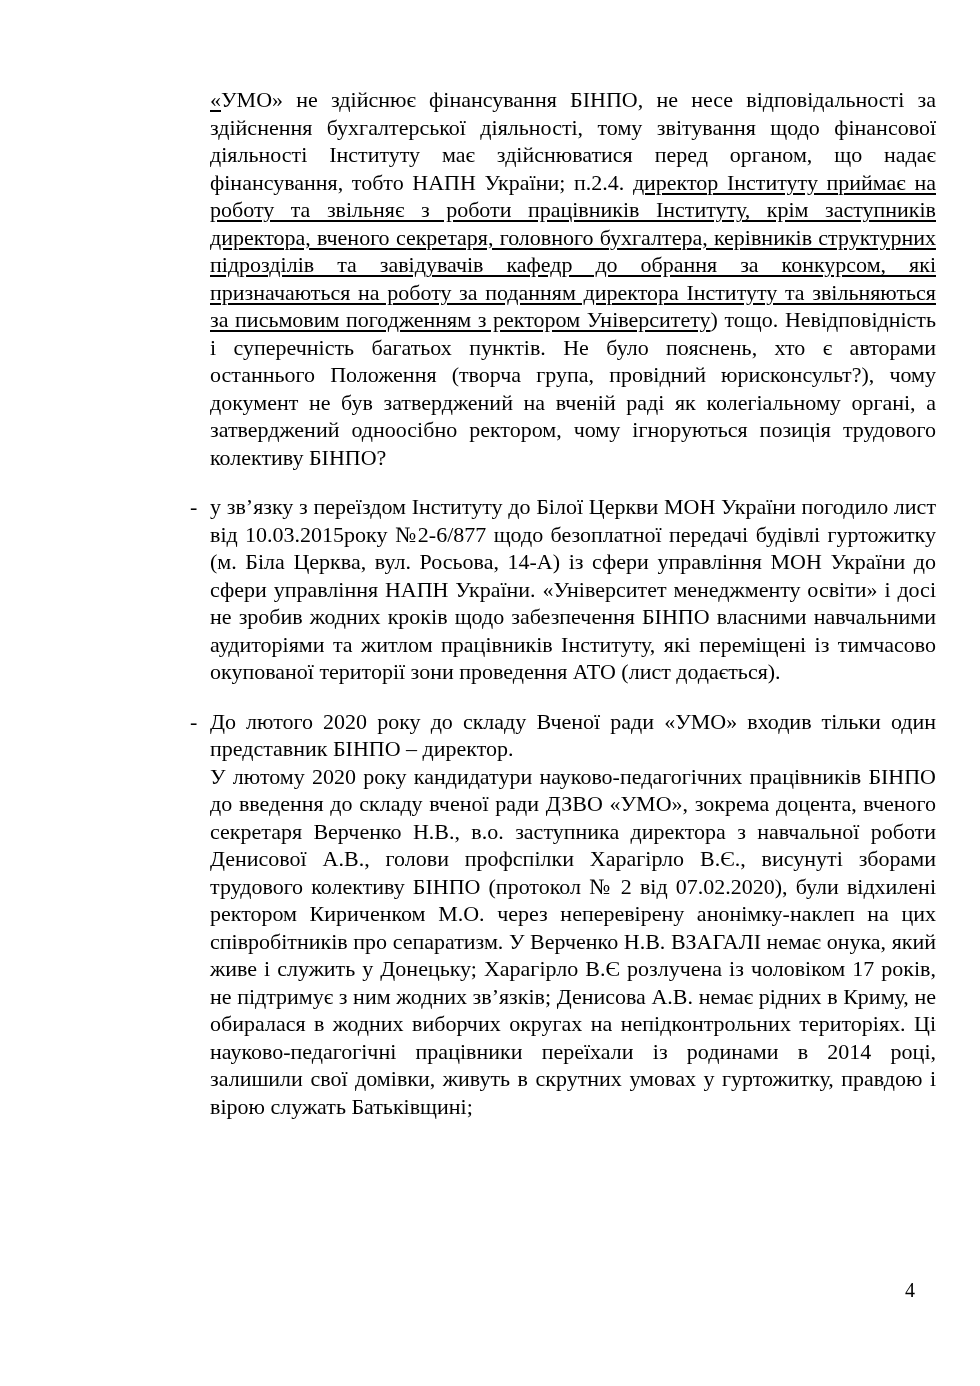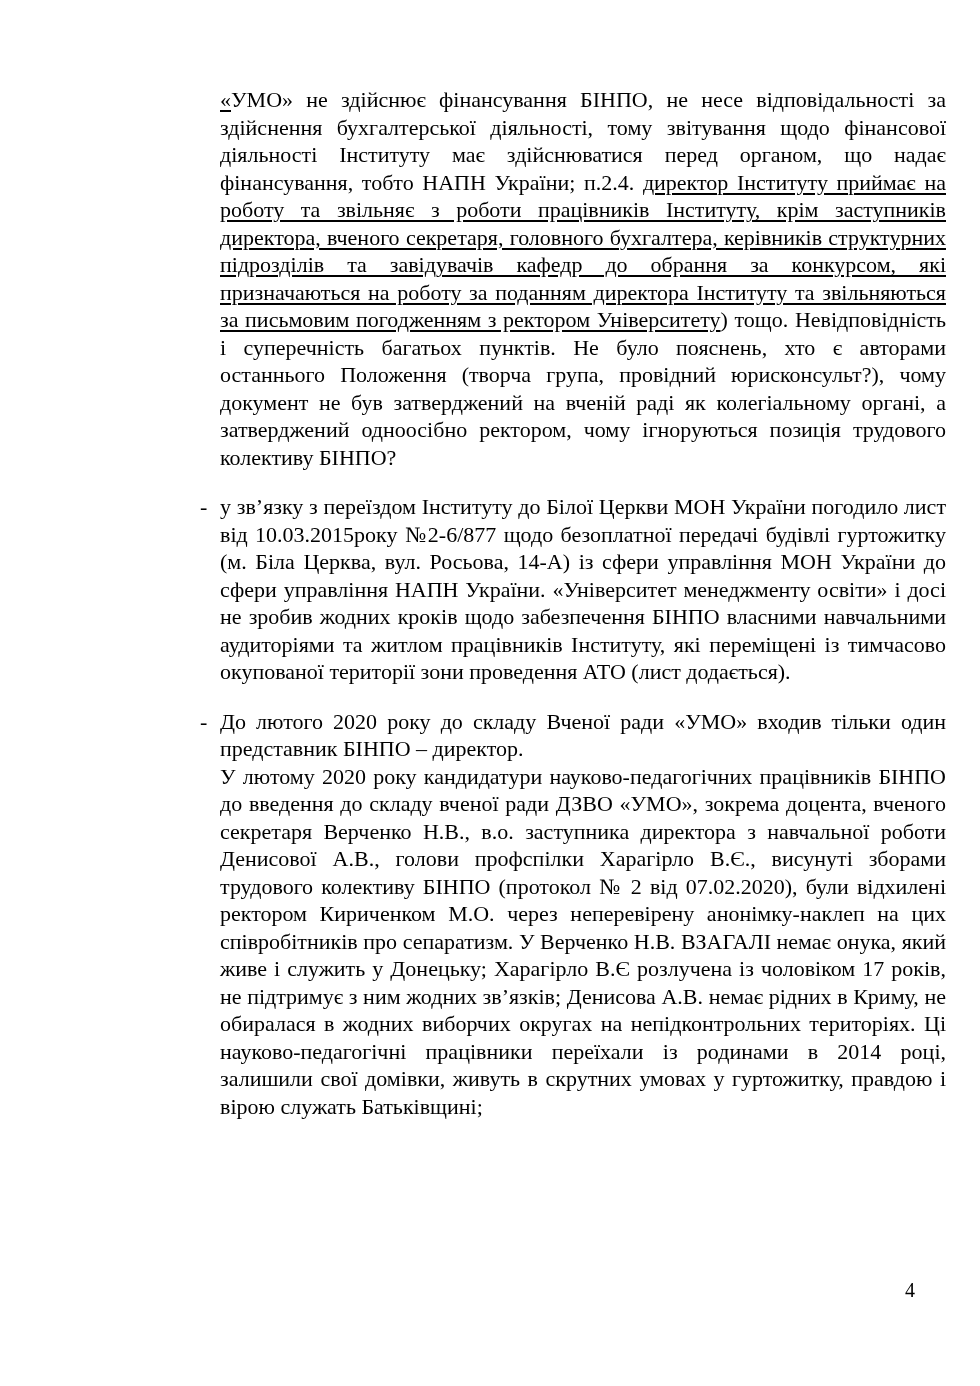--- a/index.html
+++ b/index.html
@@ -11,21 +11,21 @@
     position: relative;
     width: 980px;
     height: 1386px;
     background: #ffffff;
     color: #000000;
     font-family: "Liberation Serif", "DejaVu Serif", serif;
     overflow: hidden;
   }
   .textblock {
     position: absolute;
-    left: 220px;
+    left: 210px;
     top: 86px;
     width: 726px;
     font-size: 22px;
     line-height: 27.5px;
     text-align: justify;
     hyphens: none;
   }
   .para {
     margin: 0;
     padding: 0;

